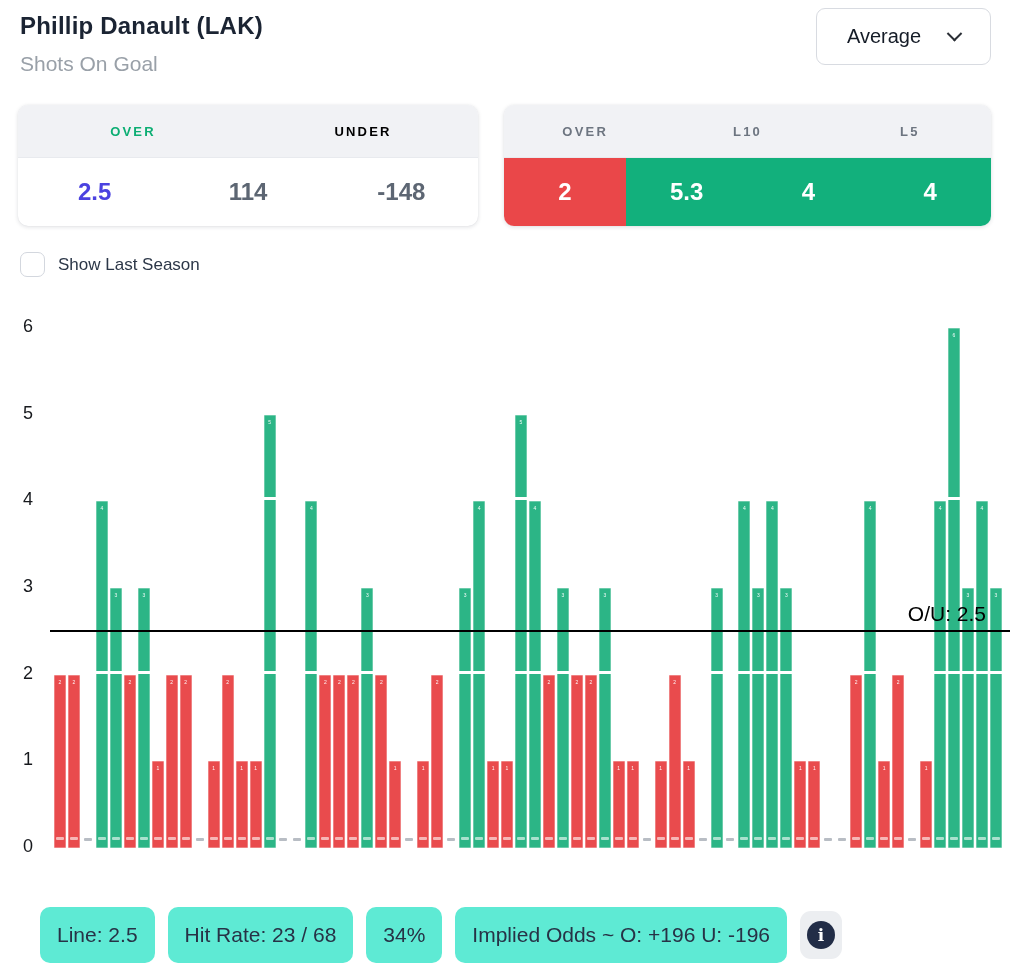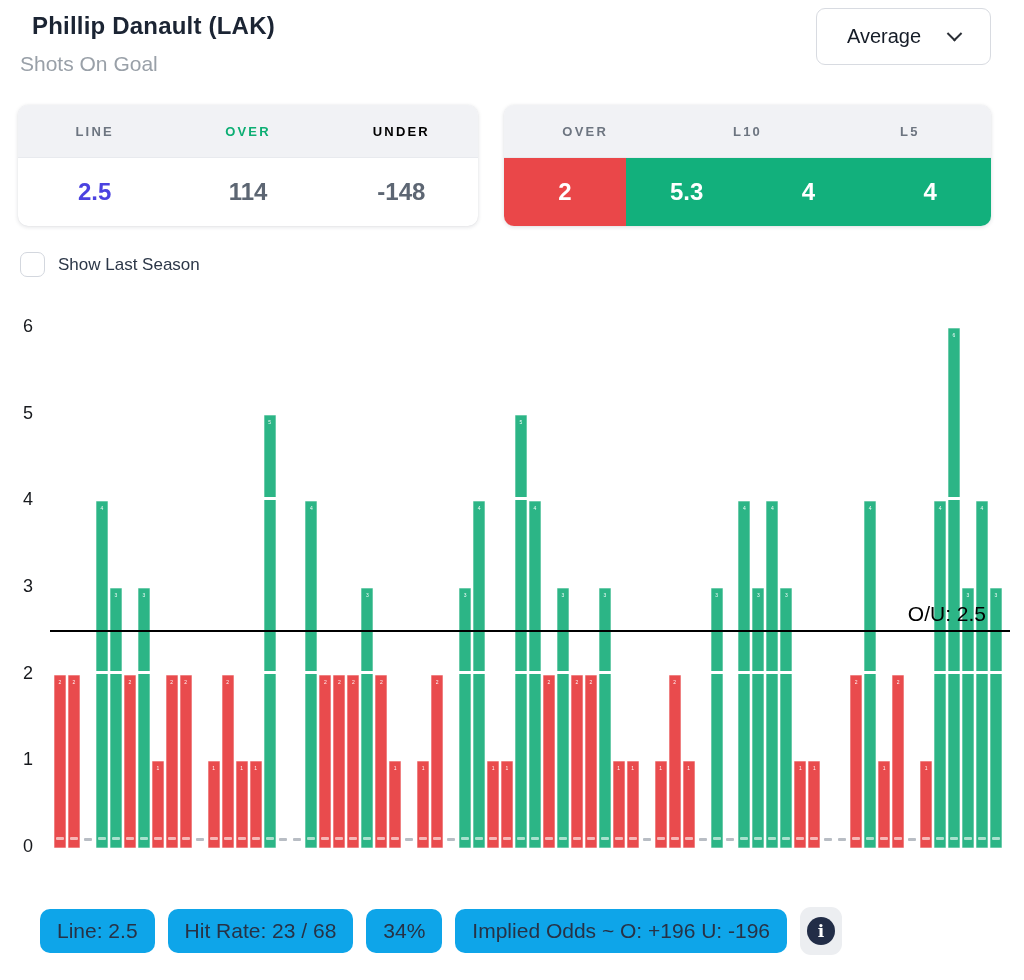--- a/index.html
+++ b/index.html
@@ -2,21 +2,21 @@
 <html><head>
 <meta charset="utf-8">
 <style>
   * { margin:0; padding:0; box-sizing:border-box; }
   html,body { background:#fff; }
   .screen {
     position:relative; width:1024px; height:980px; background:#fff;
     font-family:"Liberation Sans", sans-serif; overflow:hidden;
   }
   
-  .title { position:absolute; left:32px; top:12px; font-size:24px; font-weight:700; color:#1b2433; letter-spacing:.2px; }
+  .title { position:absolute; left:20px; top:12px; font-size:24px; font-weight:700; color:#1b2433; letter-spacing:.2px; }
   .subtitle { position:absolute; left:20px; top:52px; font-size:21px; font-weight:400; color:#99a0a8; }
   .dropdown {
     position:absolute; left:816px; top:8px; width:175px; height:57px;
     border:1px solid #d8dbe1; border-radius:9px; background:#fff;
     display:flex; align-items:center; justify-content:center; gap:28px;
     font-size:20px; color:#151c27; cursor:pointer;
   }
   .chev { width:11px; height:11px; border-right:2px solid #2b2f36; border-bottom:2px solid #2b2f36;
     transform:rotate(45deg) translate(-2px,-2px); }
   
@@ -54,21 +54,21 @@
   .bar-num { position:absolute; top:4px; left:0; right:0; text-align:center;
     font-size:5px; line-height:5px; color:rgba(255,255,255,.95); }
   .smudge { position:absolute; bottom:7px; left:50%; transform:translateX(-50%);
     width:8px; height:3px; border-radius:1px; }
   .smudge.in-bar { background:rgba(255,255,255,.60); }
   .smudge.zero   { background:rgba(125,135,148,.55); }
   .ou-line { position:absolute; left:50px; width:960px; height:2px; background:#000; }
   .ou-label { position:absolute; right:38px; font-size:21px; color:#000; }
   
   .chips { position:absolute; left:40px; top:907px; display:flex; align-items:center; gap:13px; }
-  .chip { height:44px; background:#0ea5e9; border-radius:10px; display:flex; align-items:center;
+  .chip { height:56px; background:#5eead4; border-radius:10px; display:flex; align-items:center;
     padding:0 17px; font-size:21px; color:#273246; white-space:nowrap; }
   .info-chip { width:42px; height:48px; background:#eceef1; border-radius:11px;
     display:flex; align-items:center; justify-content:center; cursor:pointer; }
   .info-circle { width:28px; height:28px; border-radius:50%; background:#222d47;
     display:flex; align-items:center; justify-content:center;
     color:#fff; font-size:17px; font-weight:700; font-family:"DejaVu Serif", serif; }
 </style>
 </head>
 <body>
 
@@ -76,21 +76,20 @@
 
   <div class="title">Phillip Danault (LAK)</div>
   <div class="subtitle">Shots On Goal</div>
   <div class="dropdown">
     <span>Average</span>
     <span class="chev"></span>
   </div>
 
   <div class="card card-odds">
     <div class="card-head">
-      <div class="hcell">LINE</div>
       <div class="hcell c-over">OVER</div>
       <div class="hcell c-under">UNDER</div>
     </div>
     <div class="card-vals">
       <div class="vcell v-line">2.5</div>
       <div class="vcell">114</div>
       <div class="vcell">-148</div>
     </div>
   </div>
 

